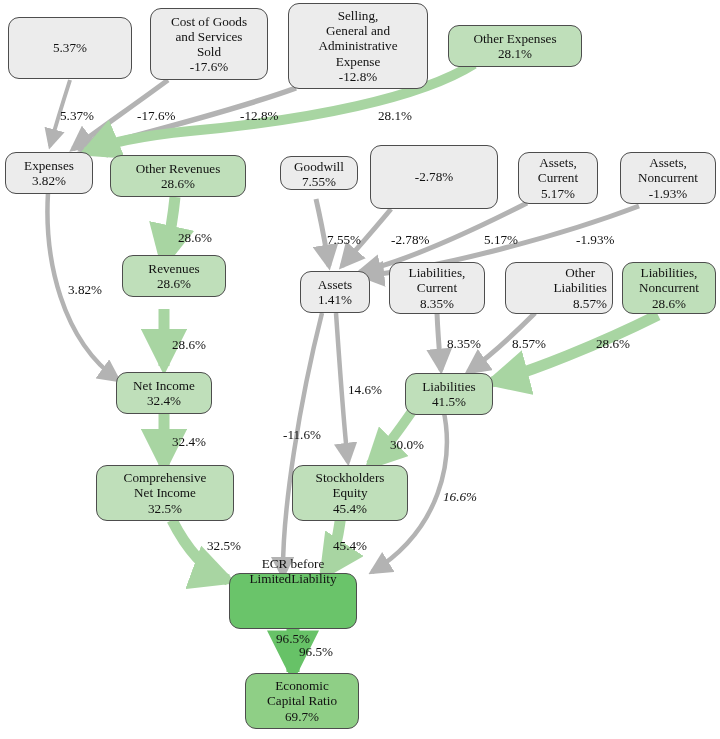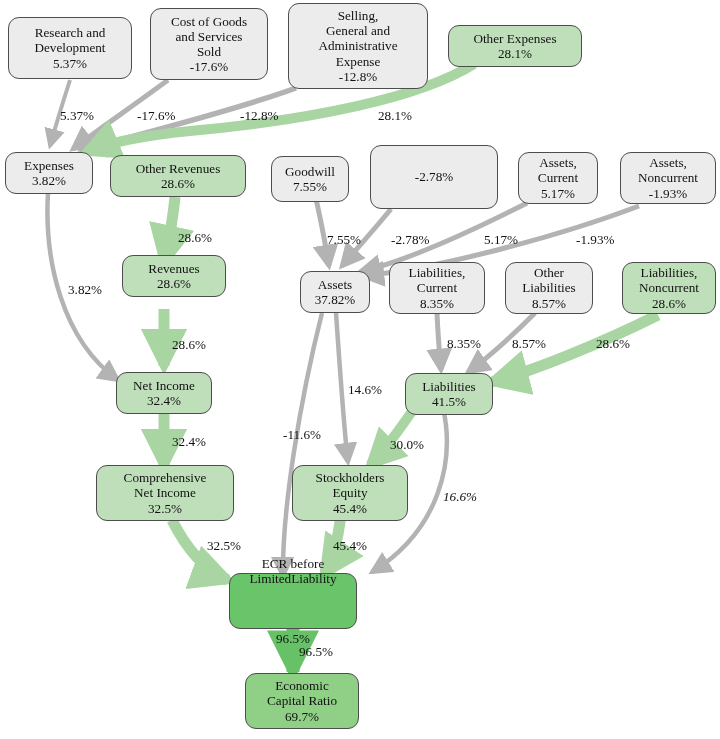--- a/index.html
+++ b/index.html
@@ -147,22 +147,20 @@
     <g>
       <path d="M 341 514 C 338 540 332 562 324 574" fill="none" stroke="#a8d5a2" stroke-width="11" marker-end="url(#ah-green-bold)"></path>
     </g>
 
     <g>
       <path d="M 293 629 C 293 650 293 665 293 672" fill="none" stroke="#67c267" stroke-width="13" marker-end="url(#ah-green-dark)"></path>
     </g>
   </svg>
 
   <div class="node n-grey" style="left:8px; top:17px; width:124px; height:62px;">
-    <span class="nlabel">Research and
-Development</span>
     <span class="nval">5.37%</span>
   </div>
 
   <div class="node n-grey" style="left:150px; top:8px; width:118px; height:72px;">
     <span class="nlabel">Cost of Goods
 and Services
 Sold</span>
     <span class="nval">-17.6%</span>
   </div>
 
@@ -182,21 +180,21 @@
   <div class="node n-grey" style="left:5px; top:152px; width:88px; height:42px;">
     <span class="nlabel">Expenses</span>
     <span class="nval">3.82%</span>
   </div>
 
   <div class="node n-green-light" style="left:110px; top:155px; width:136px; height:42px;">
     <span class="nlabel">Other Revenues</span>
     <span class="nval">28.6%</span>
   </div>
 
-  <div class="node n-grey" style="left:271px; top:156px; width:78px; height:46px;">
+  <div class="node n-grey" style="left:280px; top:156px; width:78px; height:34px;justify-content:space-between;">
     <span class="nlabel">Goodwill</span>
     <span class="nval">7.55%</span>
   </div>
 
   <div class="node n-grey" style="left:370px; top:145px; width:128px; height:64px;">
     <span class="nval">-2.78%</span>
   </div>
 
   <div class="node n-grey" style="left:518px; top:152px; width:80px; height:52px;">
     <span class="nlabel">Assets,
@@ -210,30 +208,30 @@
     <span class="nval">-1.93%</span>
   </div>
 
   <div class="node n-green-light" style="left:122px; top:255px; width:104px; height:42px;">
     <span class="nlabel">Revenues</span>
     <span class="nval">28.6%</span>
   </div>
 
   <div class="node n-grey" style="left:300px; top:271px; width:70px; height:42px;">
     <span class="nlabel">Assets</span>
-    <span class="nval">37.82%</span>
+    <span class="nval">1.41%</span>
   </div>
 
   <div class="node n-grey" style="left:389px; top:262px; width:96px; height:52px;">
     <span class="nlabel">Liabilities,
 Current</span>
     <span class="nval">8.35%</span>
   </div>
 
-  <div class="node n-grey" style="left:505px; top:262px; width:88px; height:52px;">
+  <div class="node n-grey" style="left:505px; top:262px; width:108px; height:52px;align-items:flex-end;">
     <span class="nlabel">Other
 Liabilities</span>
     <span class="nval">8.57%</span>
   </div>
 
   <div class="node n-green-light" style="left:622px; top:262px; width:94px; height:52px;">
     <span class="nlabel">Liabilities,
 Noncurrent</span>
     <span class="nval">28.6%</span>
   </div>

